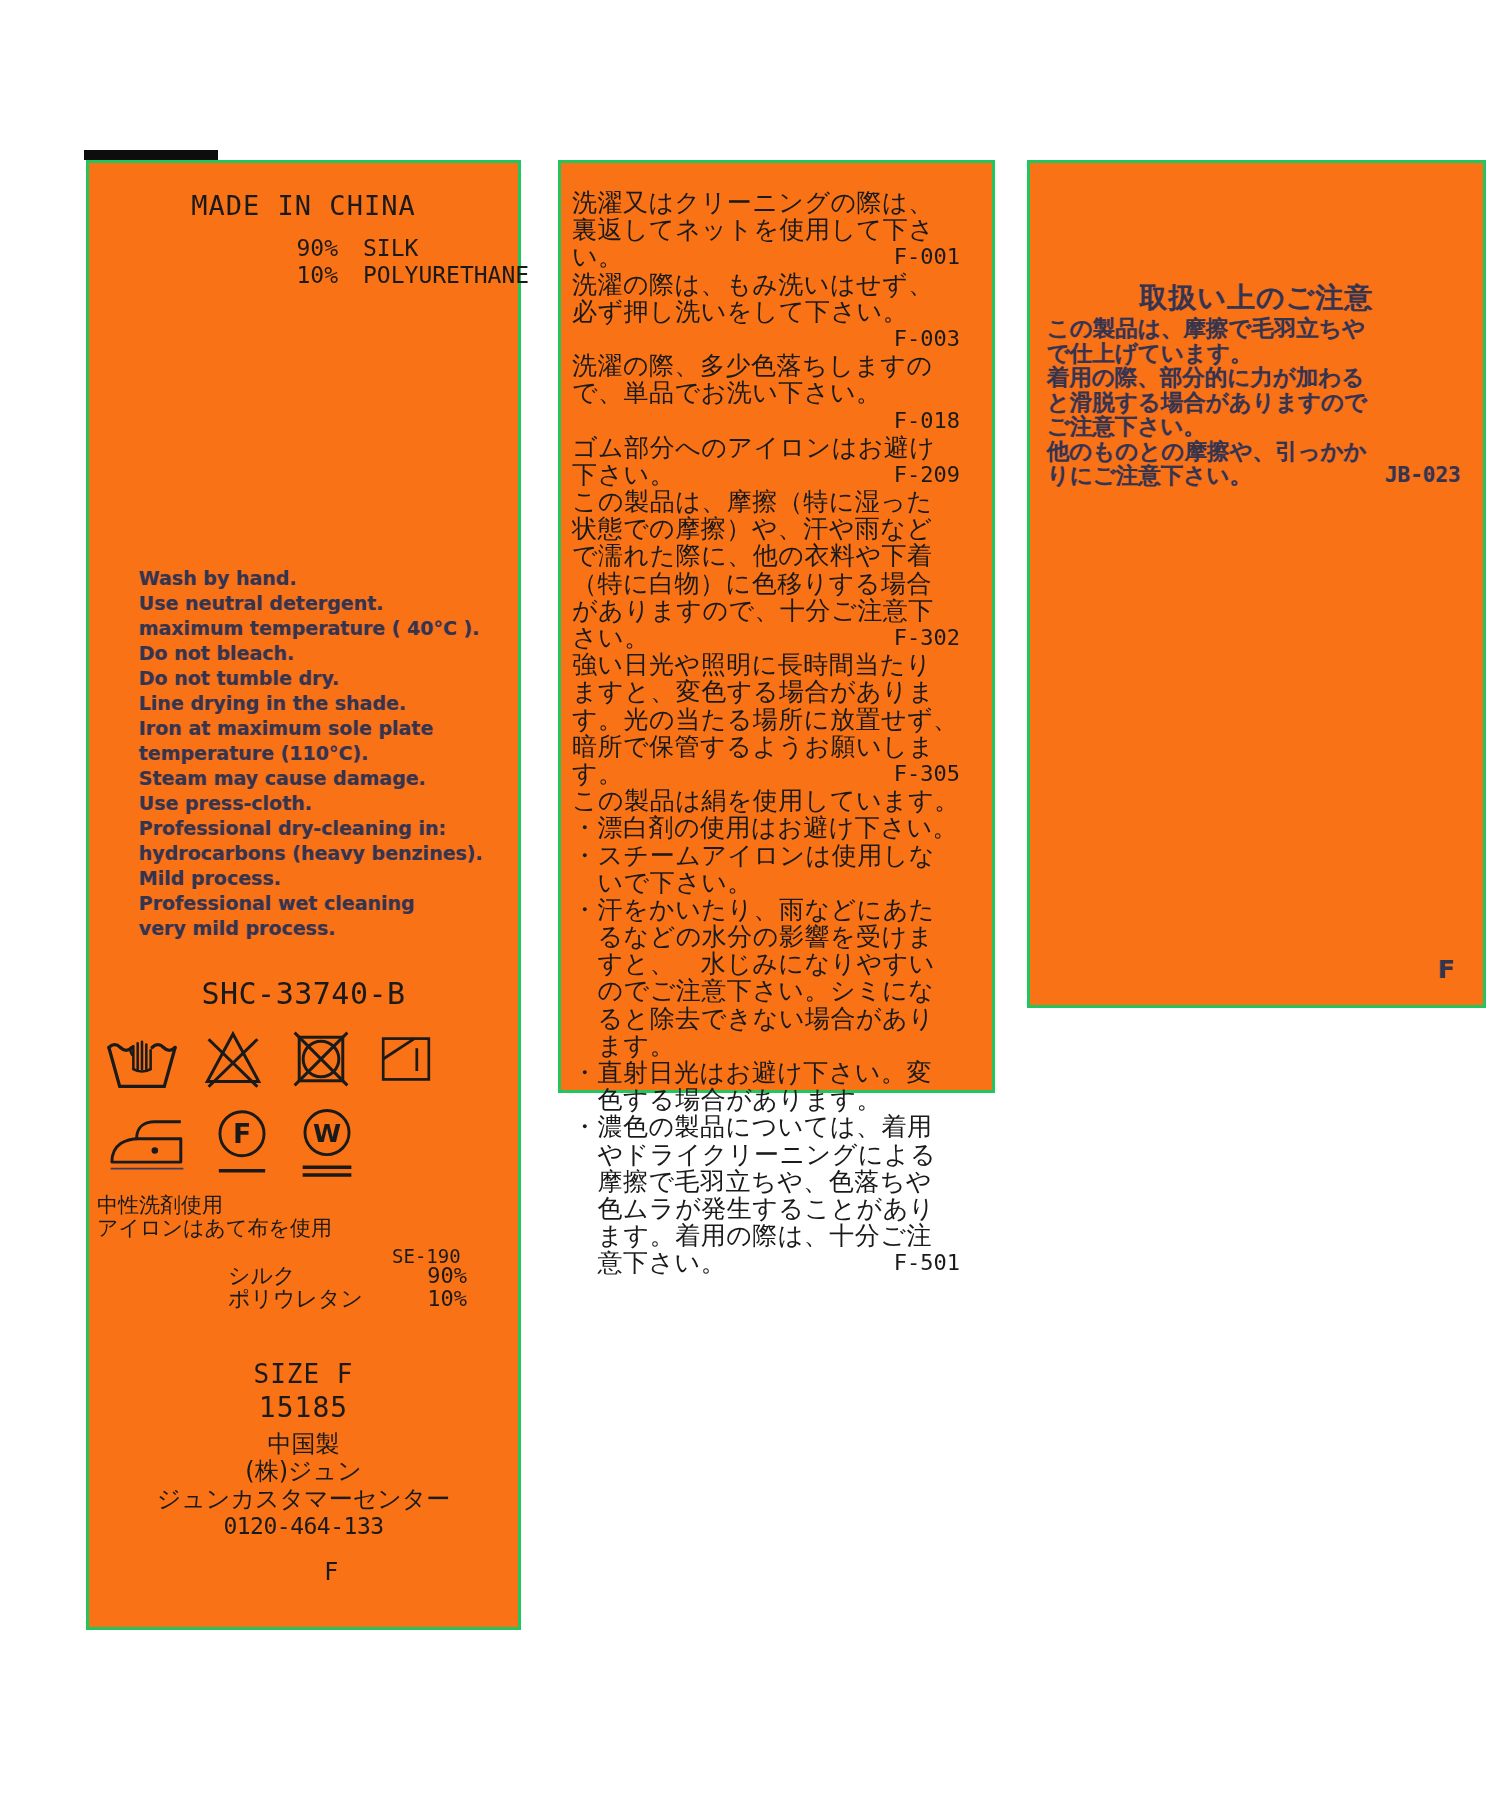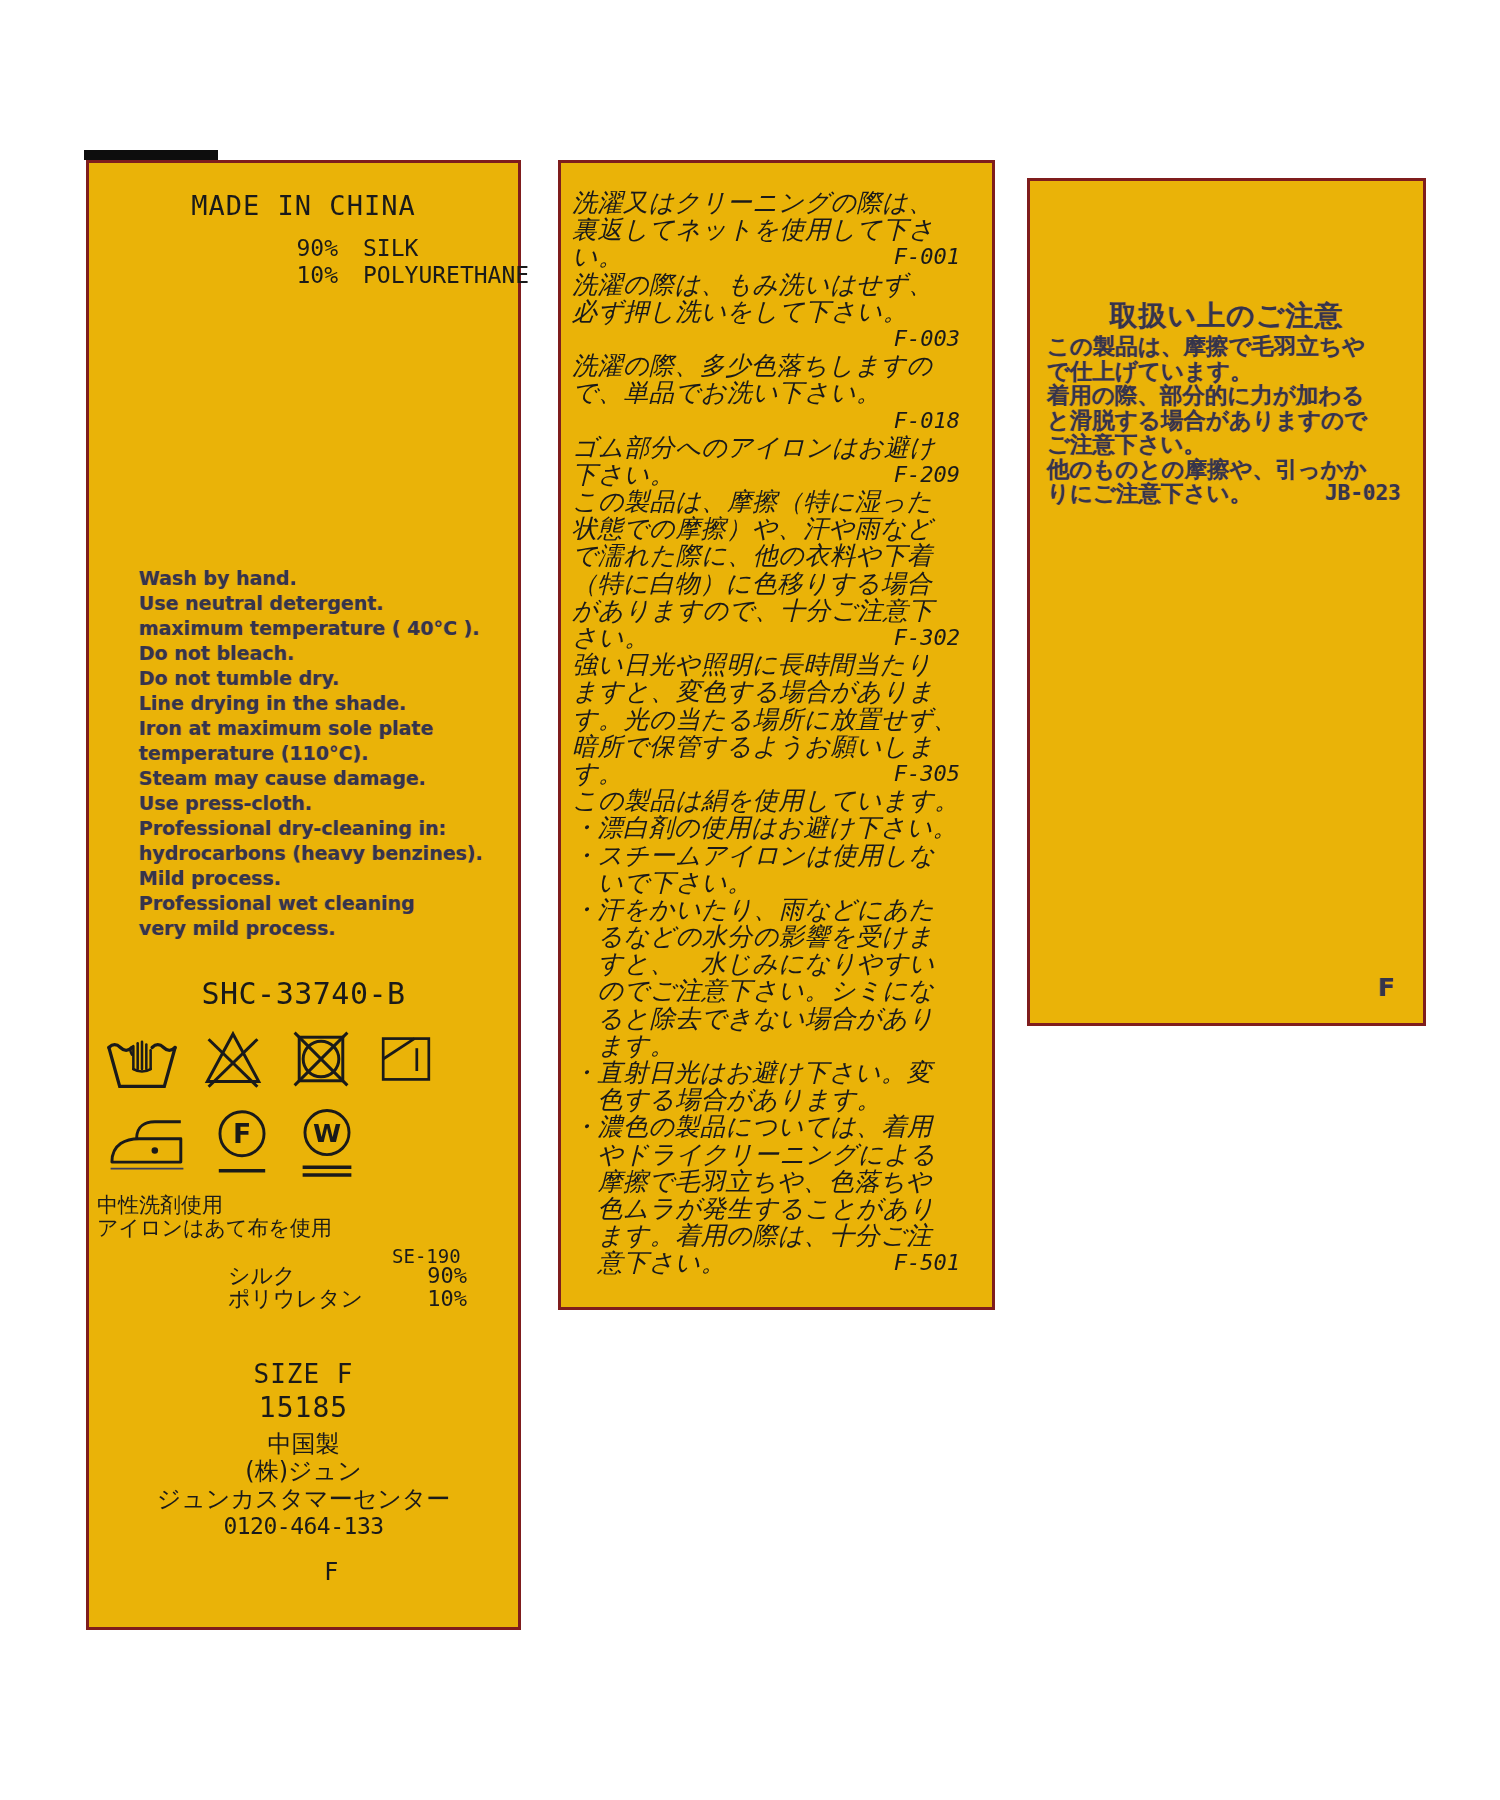--- a/index.html
+++ b/index.html
@@ -8,24 +8,24 @@
     font-family:"DejaVu Sans","Liberation Sans",sans-serif;
     color:#1a1a1a;
   }
   .mono { font-family:"DejaVu Sans Mono","Liberation Mono",monospace; }
   
   .scan {
     color:#35354a; font-weight:bold;
     text-shadow:0.7px 0 rgba(160,50,120,0.35), -0.7px 0 rgba(50,70,170,0.35);
     filter:blur(0.35px);
   }
-  .panel { position:absolute; border:3px solid #7f1d1d; background:#eab308; box-sizing:border-box; }
+  .panel { position:absolute; border:3px solid #22c55e; background:#f97316; box-sizing:border-box; }
   #left-panel   { left:86px;  top:160px; width:435px; height:1470px; }
-  #middle-panel { left:558px; top:160px; width:437px; height:1150px;font-style:italic; }
-  #right-panel  { left:1027px;top:160px; width:399px; height:848px;margin-top:18px;  }
+  #middle-panel { left:558px; top:160px; width:437px; height:933px; }
+  #right-panel  { left:1027px;top:160px; width:459px; height:848px;  }
   .ink-mark { position:absolute; left:84px; top:150px; width:134px; height:10px; background:#0d0d0d; }
 
   
   .abs { position:absolute; left:0; right:0; }
   .lp-made { top:27px; text-align:center; font-size:27px; letter-spacing:1px; }
   .lp-comp { top:72px; }
   .comp-row { height:27px; line-height:27px; font-size:23px; white-space:pre;padding-left:33px; }
   .comp-row .pct { display:inline-block; width:216px; text-align:right; }
   .comp-row .mat { padding-left:25px; }
   .lp-eng { top:366px; left:50px; right:auto; font-size:19px; line-height:25px;margin-top:37px; }

